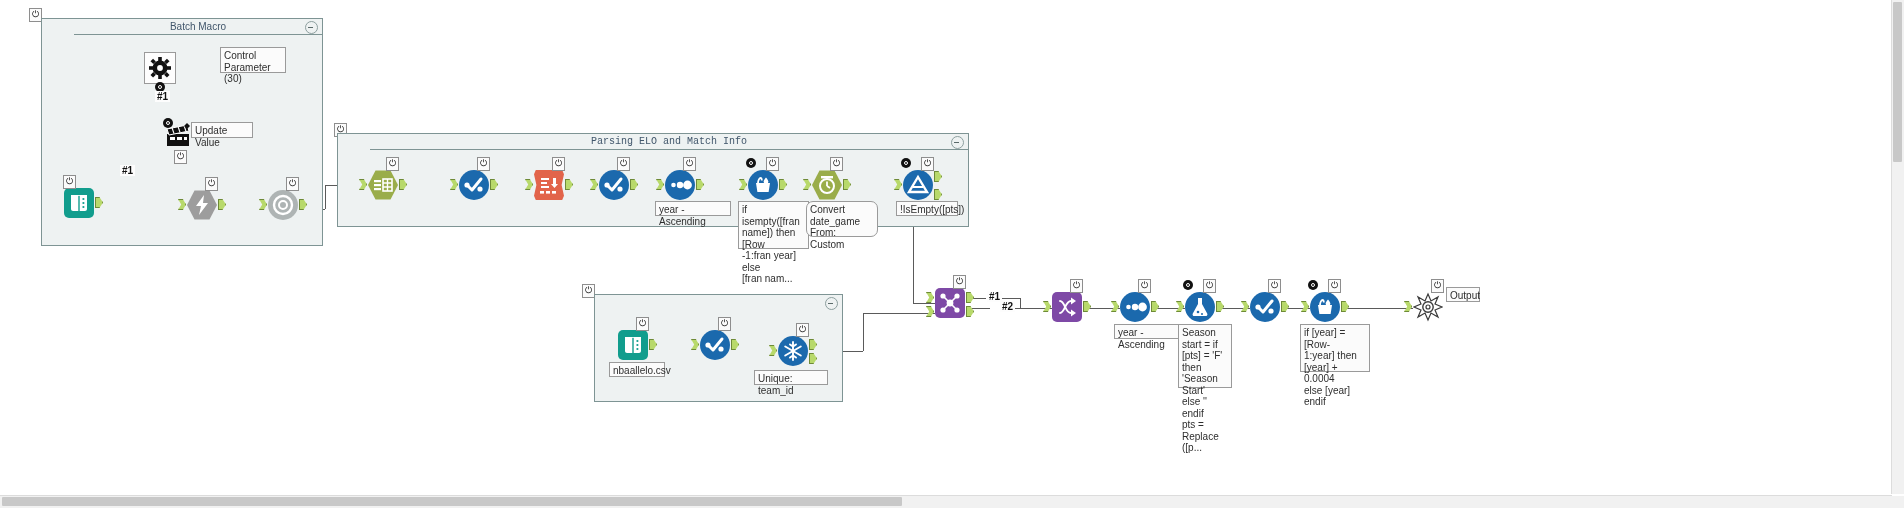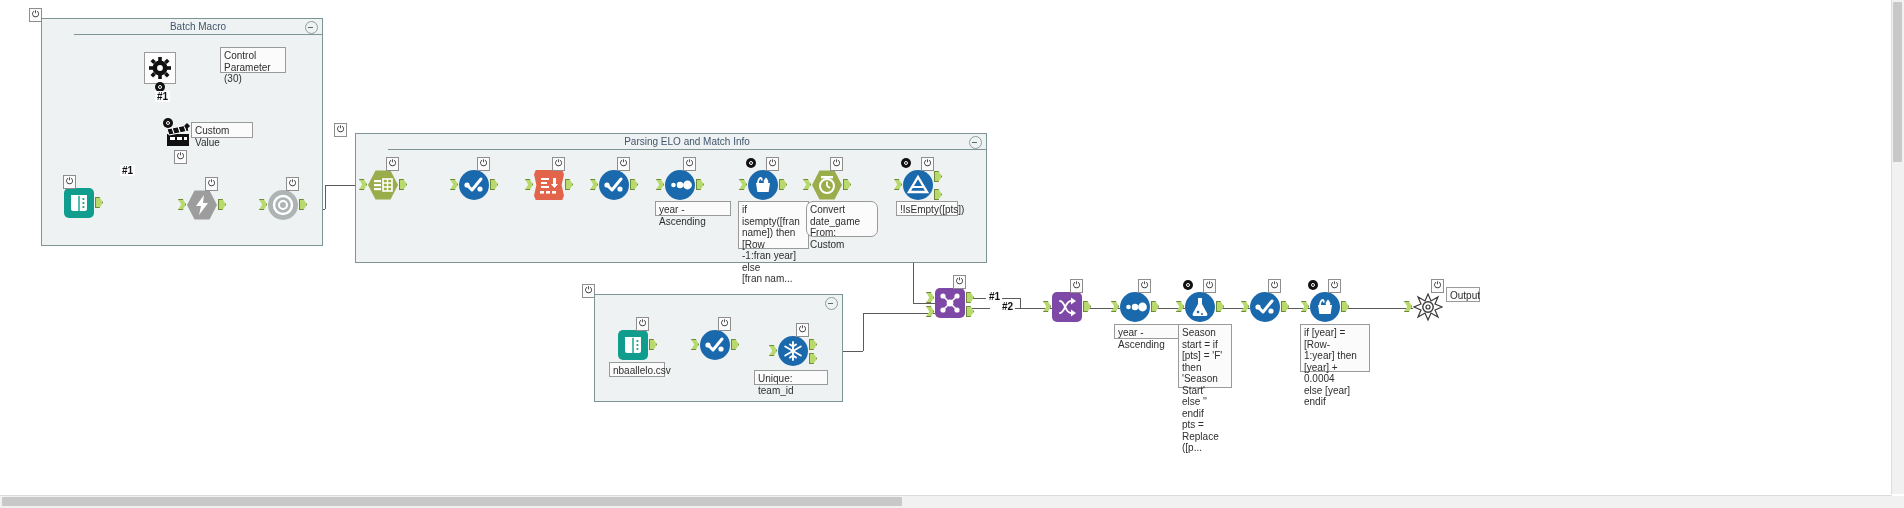--- a/index.html
+++ b/index.html
@@ -123,21 +123,21 @@
   <div class="wire wh" style="left:1281px;top:308px;width:29px;"></div>
   <div class="wire wh" style="left:1341px;top:308px;width:72px;"></div>
 
   <div class="cont-flag" style="left:29px;top:8px;">⏻</div>
   <div class="container" style="left:41px;top:18px;width:282px;height:228px;">
     <div class="title">Batch Macro</div>
     <div class="cont-collapse"></div>
   </div>
 
   <div class="cont-flag" style="left:334px;top:123px;">⏻</div>
-  <div class="container" style="left:355px;top:133px;width:632px;height:130px;">
+  <div class="container" style="left:337px;top:133px;width:632px;height:94px;font-family:Liberation Mono, monospace;">
     <div class="title">Parsing ELO and Match Info</div>
     <div class="cont-collapse"></div>
   </div>
 
   <div class="cont-flag" style="left:582px;top:284px;">⏻</div>
   <div class="container" style="left:594px;top:294px;width:249px;height:108px;">
     <div class="cont-collapse"></div>
   </div>
 
   <div class="tool" style="left:144px;top:52px;">
@@ -488,21 +488,21 @@
         <circle cx="15" cy="15" r="5.2" fill="none" stroke="#3a3a3a" stroke-width="1.4"></circle>
         <circle cx="15" cy="15" r="2" fill="none" stroke="#3a3a3a" stroke-width="1.2"></circle>
       </svg>
     </div>
     <div class="tflag r">⏻</div>
     <div class="port in"></div>
   </div>
 
   <div class="anno" style="left:176px;top:47px;width:66px;height:26px;margin-left:44px;">Control
 Parameter  (30)</div>
-  <div class="anno" style="left:191px;top:122px;width:62px;height:16px;">Custom Value</div>
+  <div class="anno" style="left:191px;top:122px;width:62px;height:16px;">Update Value</div>
   <div class="anno" style="left:655px;top:201px;width:76px;height:15px;">year - Ascending</div>
   <div class="anno" style="left:738px;top:201px;width:71px;height:48px;">if isempty([fran
 name]) then [Row
 -1:fran year] else
 [fran nam...</div>
   <div class="anno" style="left:806px;top:201px;width:72px;height:36px;border-radius:7px;">Convert
 date_game From:
 Custom</div>
   <div class="anno" style="left:896px;top:201px;width:62px;height:15px;">!IsEmpty([pts])</div>
   <div class="anno" style="left:609px;top:362px;width:56px;height:15px;">nbaallelo.csv</div>

